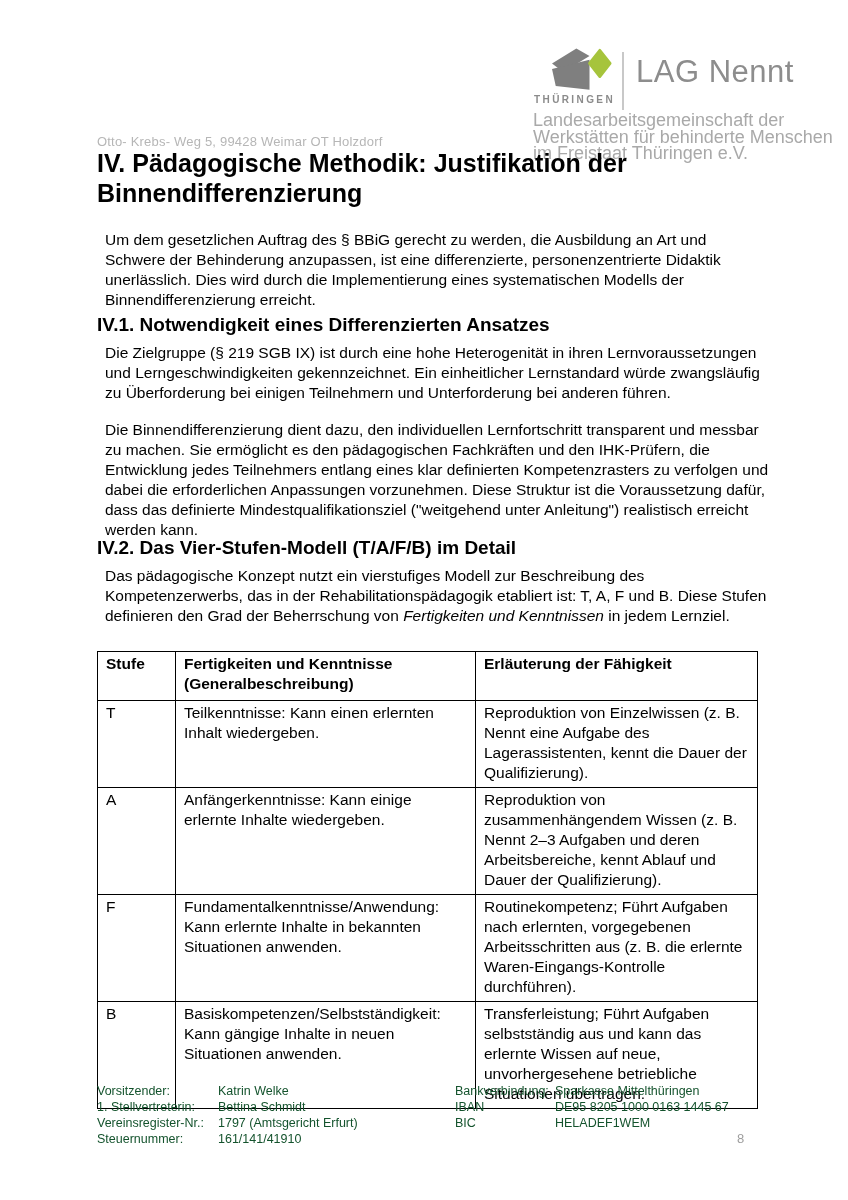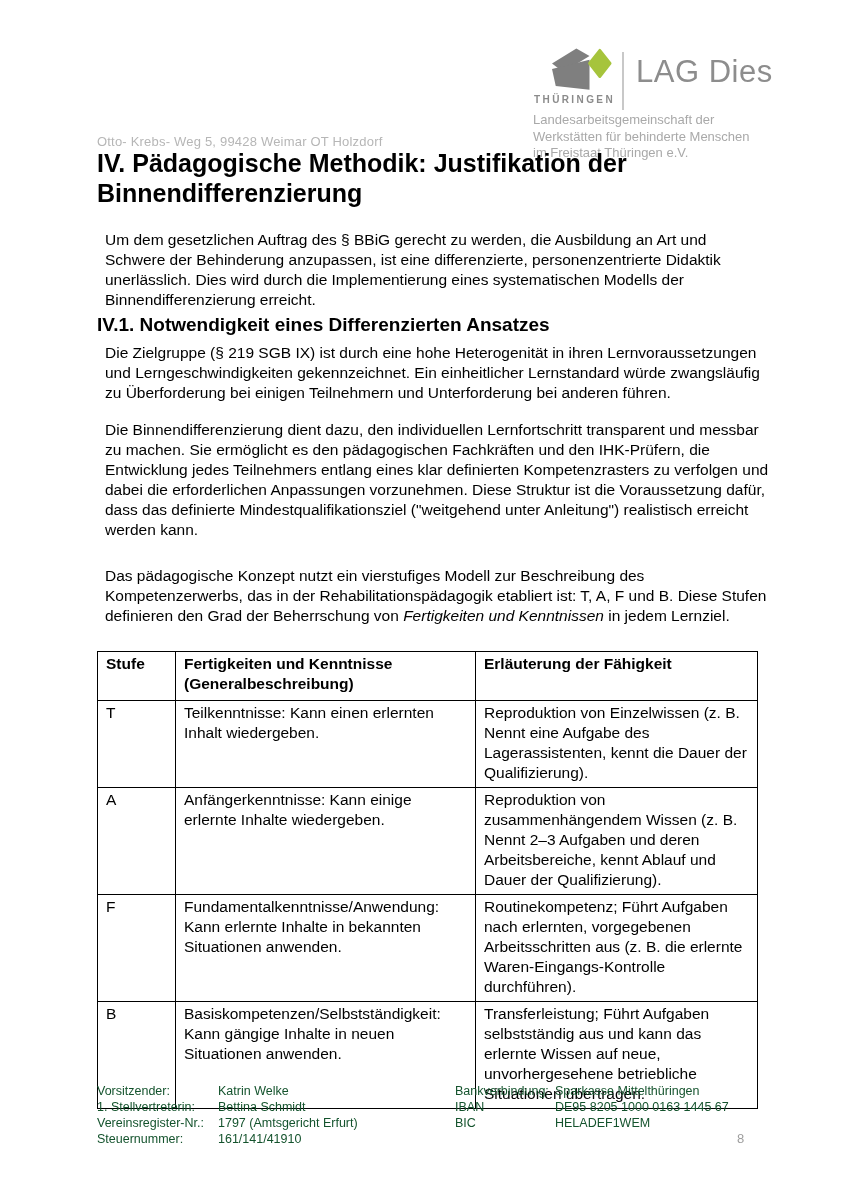--- a/index.html
+++ b/index.html
@@ -24,21 +24,21 @@
   }
   .logo-divider{
     position:absolute;left:622px;top:52px;width:2px;height:58px;background:#c8c8c8;
   }
   .logo-short{
     position:absolute;left:636px;top:54px;
     font-size:31px;color:#8d8d8d;letter-spacing:.5px;
   }
   .logo-caption{
     position:absolute;left:533px;top:112px;
-    font-size:13px;line-height:16.5px;color:#a9a9a9;
+    font-size:18px;line-height:16.5px;color:#a9a9a9;
   }
   
   .doc-title{
     position:absolute;left:97px;top:148px;width:670px;
     font-size:25px;line-height:30px;font-weight:bold;margin:0;
   }
   .body-text{
     position:absolute;left:97px;width:666px;
     font-size:15.5px;line-height:20px;margin:8px;
   }
@@ -94,35 +94,36 @@
 
   <div class="logo-icon">
     <svg width="60" height="46" viewBox="0 0 64 46" aria-hidden="true">
       <polygon points="26,0 40,8 12,25 0,16" fill="#7f7f7f"></polygon>
       <polygon points="0,22 40,12 40,44 4,40" fill="#7f7f7f"></polygon>
       <polygon points="51,2 62,16 51,30 40,16" fill="#a6c43c" stroke="#a6c43c" stroke-width="3" stroke-linejoin="round"></polygon>
     </svg>
   </div>
   <div class="logo-region">THÜRINGEN</div>
   <div class="logo-divider"></div>
-  <div class="logo-short">LAG Dies</div>
+  <div class="logo-short">LAG Nennt</div>
   <div class="logo-caption">
     <div>Landesarbeitsgemeinschaft der</div>
     <div>Werkstätten für behinderte Menschen</div>
     <div>im Freistaat Thüringen e.V.</div>
   </div>
 
   <h1 class="doc-title">IV. Pädagogische Methodik: Justifikation der Binnendifferenzierung</h1>
 
   <p class="body-text intro">Um dem gesetzlichen Auftrag des § BBiG gerecht zu werden, die Ausbildung an Art und Schwere der Behinderung anzupassen, ist eine differenzierte, personenzentrierte Didaktik unerlässlich. Dies wird durch die Implementierung eines systematischen Modells der Binnendifferenzierung erreicht.</p>
 
   <h2 class="h2 h2-1">IV.1. Notwendigkeit eines Differenzierten Ansatzes</h2>
   <p class="body-text p1">Die Zielgruppe (§ 219 SGB IX) ist durch eine hohe Heterogenität in ihren Lernvoraussetzungen und Lerngeschwindigkeiten gekennzeichnet. Ein einheitlicher Lernstandard würde zwangsläufig zu Überforderung bei einigen Teilnehmern und Unterforderung bei anderen führen.</p>
   <p class="body-text p2">Die Binnendifferenzierung dient dazu, den individuellen Lernfortschritt transparent und messbar zu machen. Sie ermöglicht es den pädagogischen Fachkräften und den IHK-Prüfern, die Entwicklung jedes Teilnehmers entlang eines klar definierten Kompetenzrasters zu verfolgen und dabei die erforderlichen Anpassungen vorzunehmen. Diese Struktur ist die Voraussetzung dafür, dass das definierte Mindestqualifikationsziel ("weitgehend unter Anleitung") realistisch erreicht werden kann.</p>
 
+  <h2 class="h2 h2-2">IV.2. Das Vier-Stufen-Modell (T/A/F/B) im Detail</h2>
   <p class="body-text p3"><span>Das pädagogische Konzept nutzt ein vierstufiges Modell zur Beschreibung des Kompetenzerwerbs, das in der Rehabilitationspädagogik etabliert ist: T, A, F und B. Diese Stufen definieren den Grad der Beherrschung von </span><span class="italic">Fertigkeiten und Kenntnissen</span><span> in jedem Lernziel.</span></p>
 
   <table class="tafb-table">
     <colgroup>
       <col class="col-stufe">
         <col class="col-beschr">
         <col class="col-erl">
     </colgroup>
     <thead>
       <tr>

